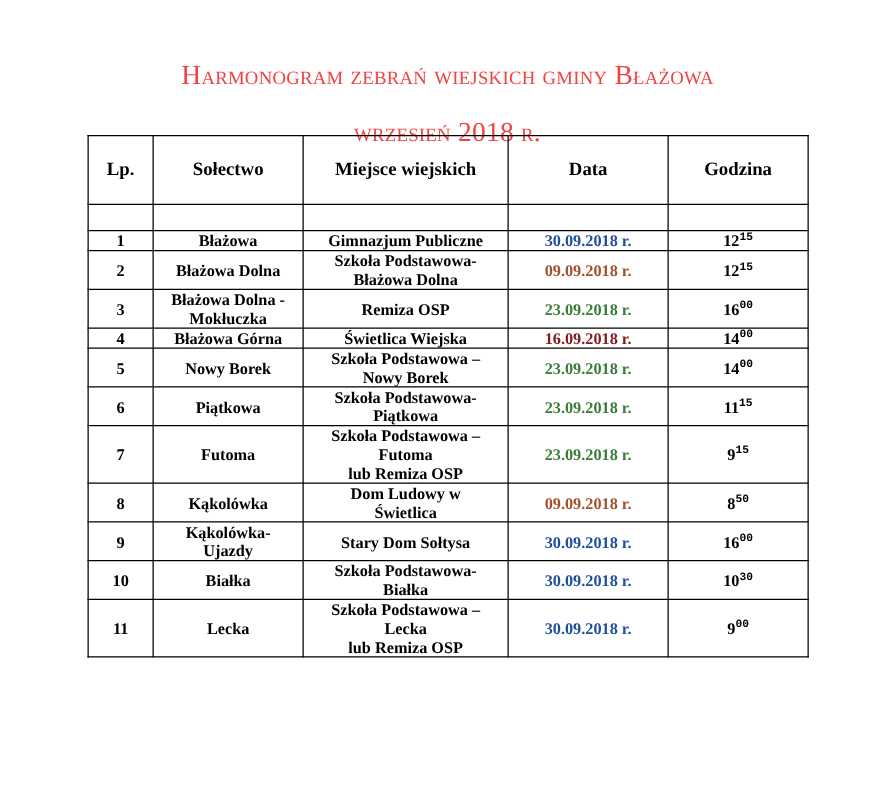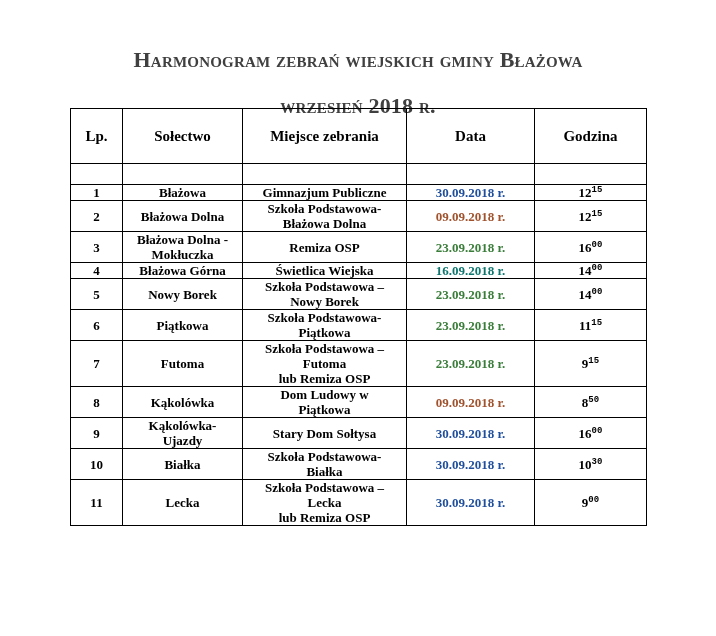--- a/index.html
+++ b/index.html
@@ -21,25 +21,25 @@
     box-sizing: border-box;
   }
   .title-block {
     text-align: center;
     padding-top: 46px;
     padding-left: 40px;
     padding-right: 40px;
   }
   .title-line {
     font-family: "Liberation Serif", serif;
-    font-weight: bold;
+    font-weight: normal;
     font-size: 21px;
     letter-spacing: 0.2px;
     line-height: 28px;
-    color: #404040;
+    color: #ef4444;
   }
   
   .title-line.one {
     font-variant: small-caps;
     font-size: 22px;
   }
   .title-line.two {
     font-variant: small-caps;
     font-size: 22px;
     margin-top: 18px;
@@ -110,21 +110,21 @@
         <col class="c-lp">
         <col class="c-sol">
         <col class="c-miejsce">
         <col class="c-data">
         <col class="c-godz">
       </colgroup>
       <thead>
         <tr>
           <th>Lp.</th>
           <th>Sołectwo</th>
-          <th>Miejsce zebrania</th>
+          <th>Miejsce wiejskich</th>
           <th>Data</th>
           <th>Godzina</th>
         </tr>
       </thead>
       <tbody id="table-body">
         <tr class="gap">
           <td></td>
           <td></td>
           <td></td>
           <td></td>
@@ -150,21 +150,21 @@
             <td class="multi">Błażowa Dolna -
 Mokłuczka</td>
             <td class="multi">Remiza OSP</td>
             <td style="color: rgb(58, 125, 58);">23.09.2018 r.</td>
             <td class="time"><span>16</span><sup>00</sup></td>
           </tr>
           <tr>
             <td class="row-cell-lp">4</td>
             <td class="multi">Błażowa Górna</td>
             <td class="multi">Świetlica Wiejska</td>
-            <td style="color: #0f766e;">16.09.2018 r.</td>
+            <td style="color: #7f1d1d;">16.09.2018 r.</td>
             <td class="time"><span>14</span><sup>00</sup></td>
           </tr>
           <tr>
             <td class="row-cell-lp">5</td>
             <td class="multi">Nowy Borek</td>
             <td class="multi">Szkoła Podstawowa –
 Nowy Borek</td>
             <td style="color: rgb(58, 125, 58);">23.09.2018 r.</td>
             <td class="time"><span>14</span><sup>00</sup></td>
           </tr>
@@ -182,21 +182,21 @@
             <td class="multi">Szkoła Podstawowa –
 Futoma
 lub Remiza OSP</td>
             <td style="color: rgb(58, 125, 58);">23.09.2018 r.</td>
             <td class="time"><span>9</span><sup>15</sup></td>
           </tr>
           <tr>
             <td class="row-cell-lp">8</td>
             <td class="multi">Kąkolówka</td>
             <td class="multi">Dom Ludowy w
-Piątkowa</td>
+Świetlica</td>
             <td style="color: rgb(160, 82, 45);">09.09.2018 r.</td>
             <td class="time"><span>8</span><sup>50</sup></td>
           </tr>
           <tr>
             <td class="row-cell-lp">9</td>
             <td class="multi">Kąkolówka-
 Ujazdy</td>
             <td class="multi">Stary Dom Sołtysa</td>
             <td style="color: rgb(31, 78, 156);">30.09.2018 r.</td>
             <td class="time"><span>16</span><sup>00</sup></td>

